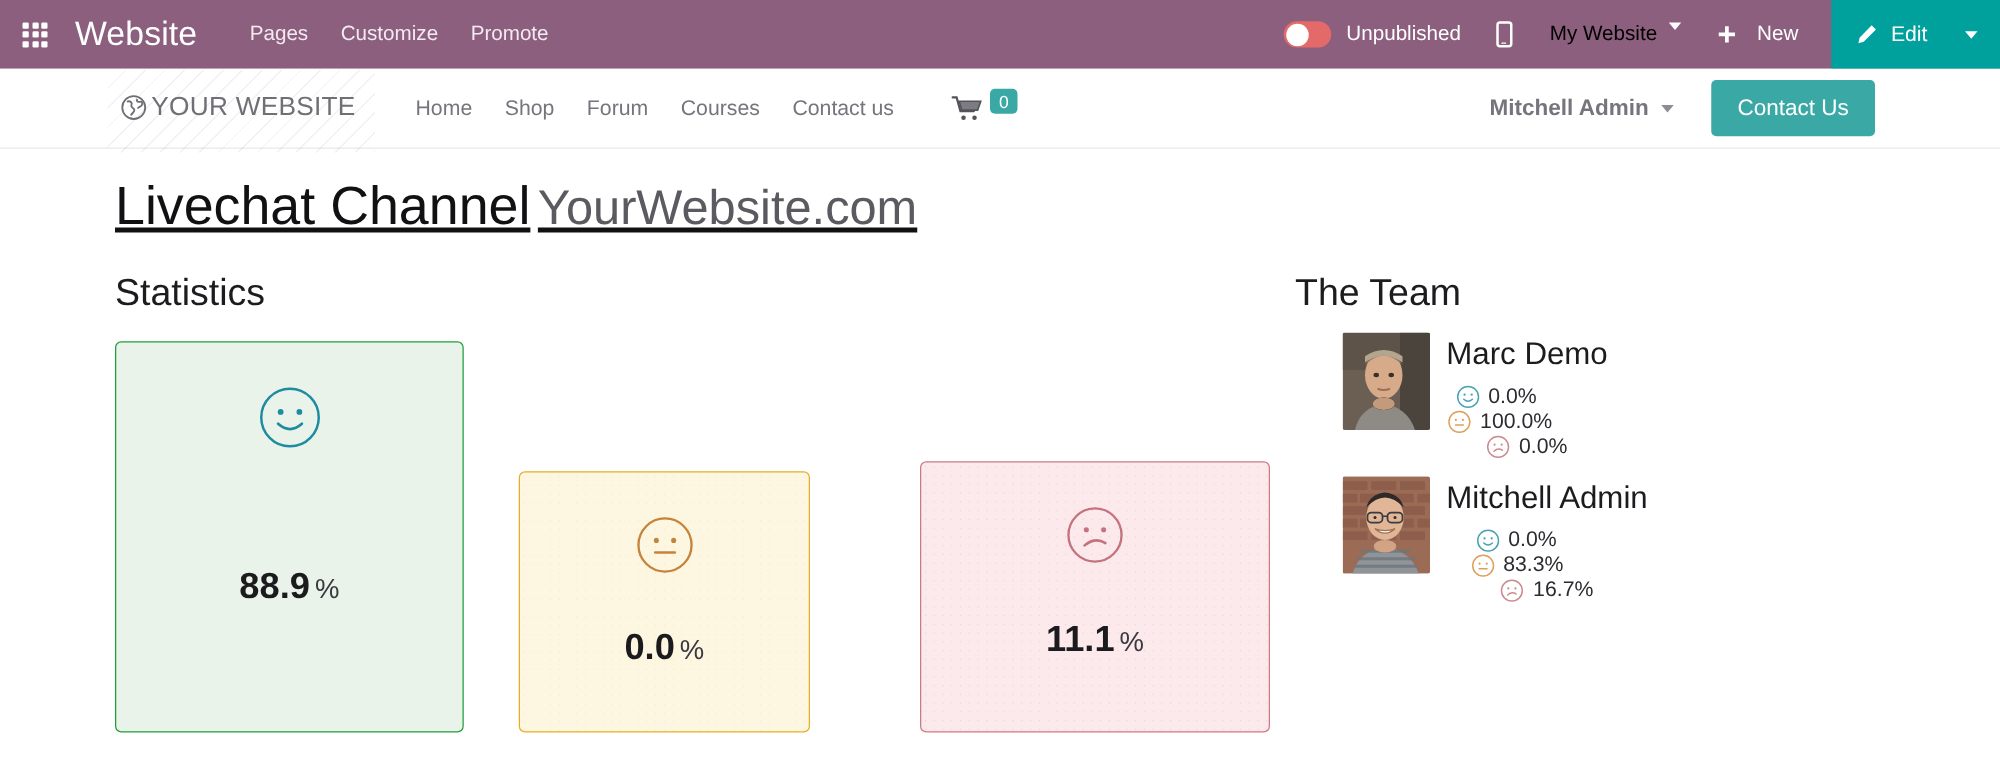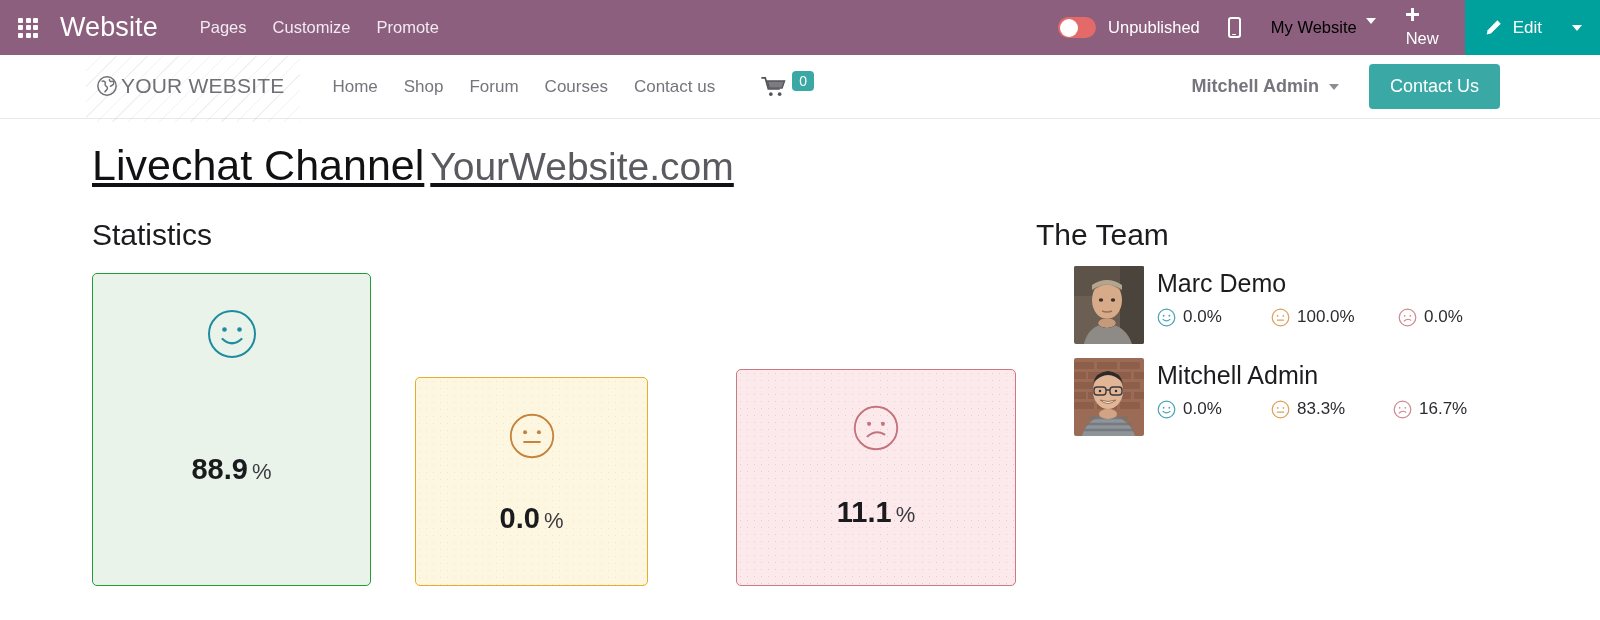--- a/index.html
+++ b/index.html
@@ -104,22 +104,22 @@
   .caret-d {
     width: 0; height: 0;
     border-left: 5px solid transparent;
     border-right: 5px solid transparent;
     border-top: 6px solid #ffffff;
     display:block;
   }
   .new-btn {
     margin-left: 30px;
     font-size: 16.5px;
-    display: flex; gap: 8px;
-    cursor: pointer; white-space: nowrap; color:#fff;flex-direction:column;
+    display: flex; align-items: center; gap: 18px;
+    cursor: pointer; white-space: nowrap; color:#fff;
   }
   .plus-ico {
     position: relative; width: 13px; height: 13px; display:block;
   }
   .plus-ico::before, .plus-ico::after {
     content:""; position:absolute; background:#fff;
   }
   .plus-ico::before { left:0; top:5px; width:13px; height:3px; }
   .plus-ico::after  { top:0; left:5px; height:13px; width:3px; }
 
@@ -340,20 +340,21 @@
     font-size: 25px;
     color: #1c1c1f;
     font-weight: 400;
     white-space: nowrap;
     line-height: 1.2;
   }
   .member-stats {
     display: flex;
     align-items: center;
     margin-top: 9px;
+    flex-direction: column;
   }
   .mstat {
     display: flex; align-items: center; gap: 7px;
     font-size: 17px; color: #2b2b30;
     white-space: nowrap;
   }
   .mstat svg { display:block; flex:none; }
 </style>
 </head>
 <body>

